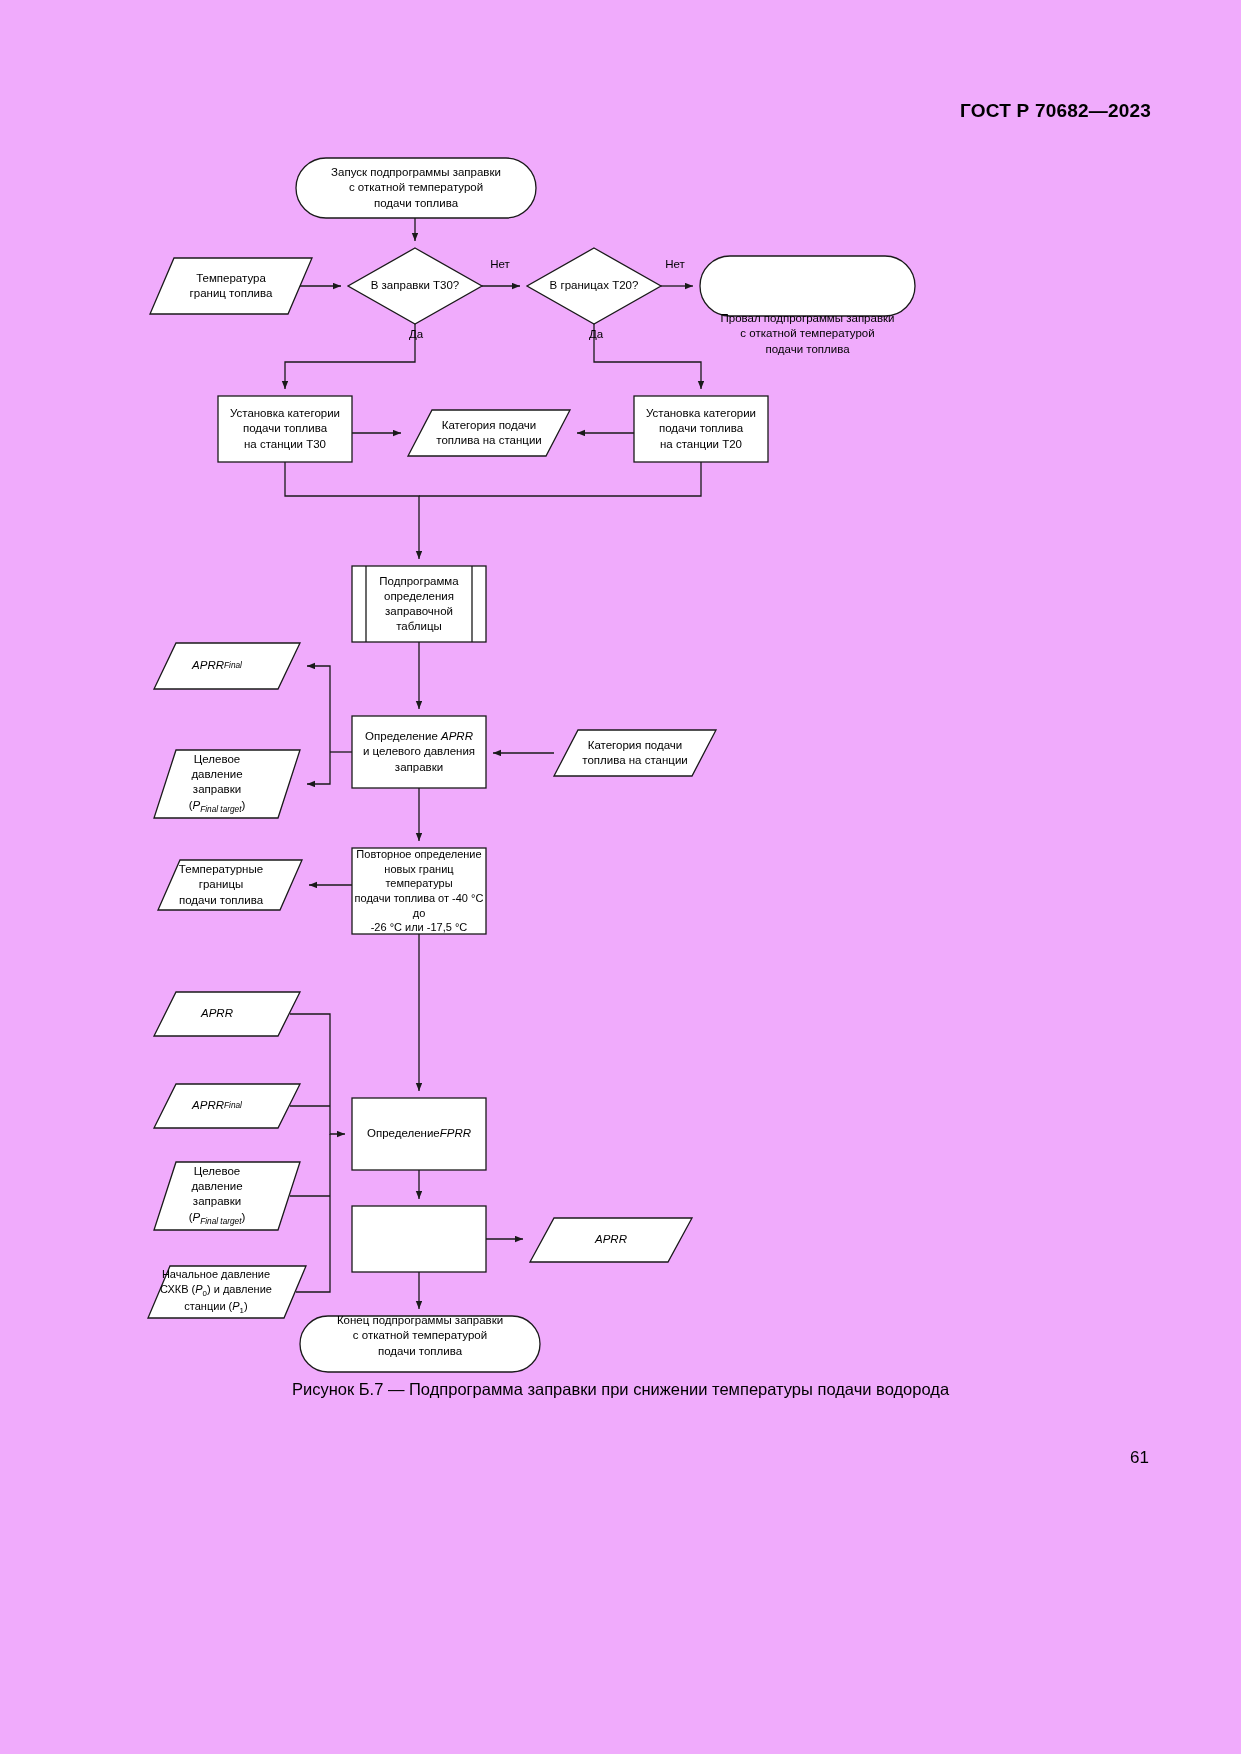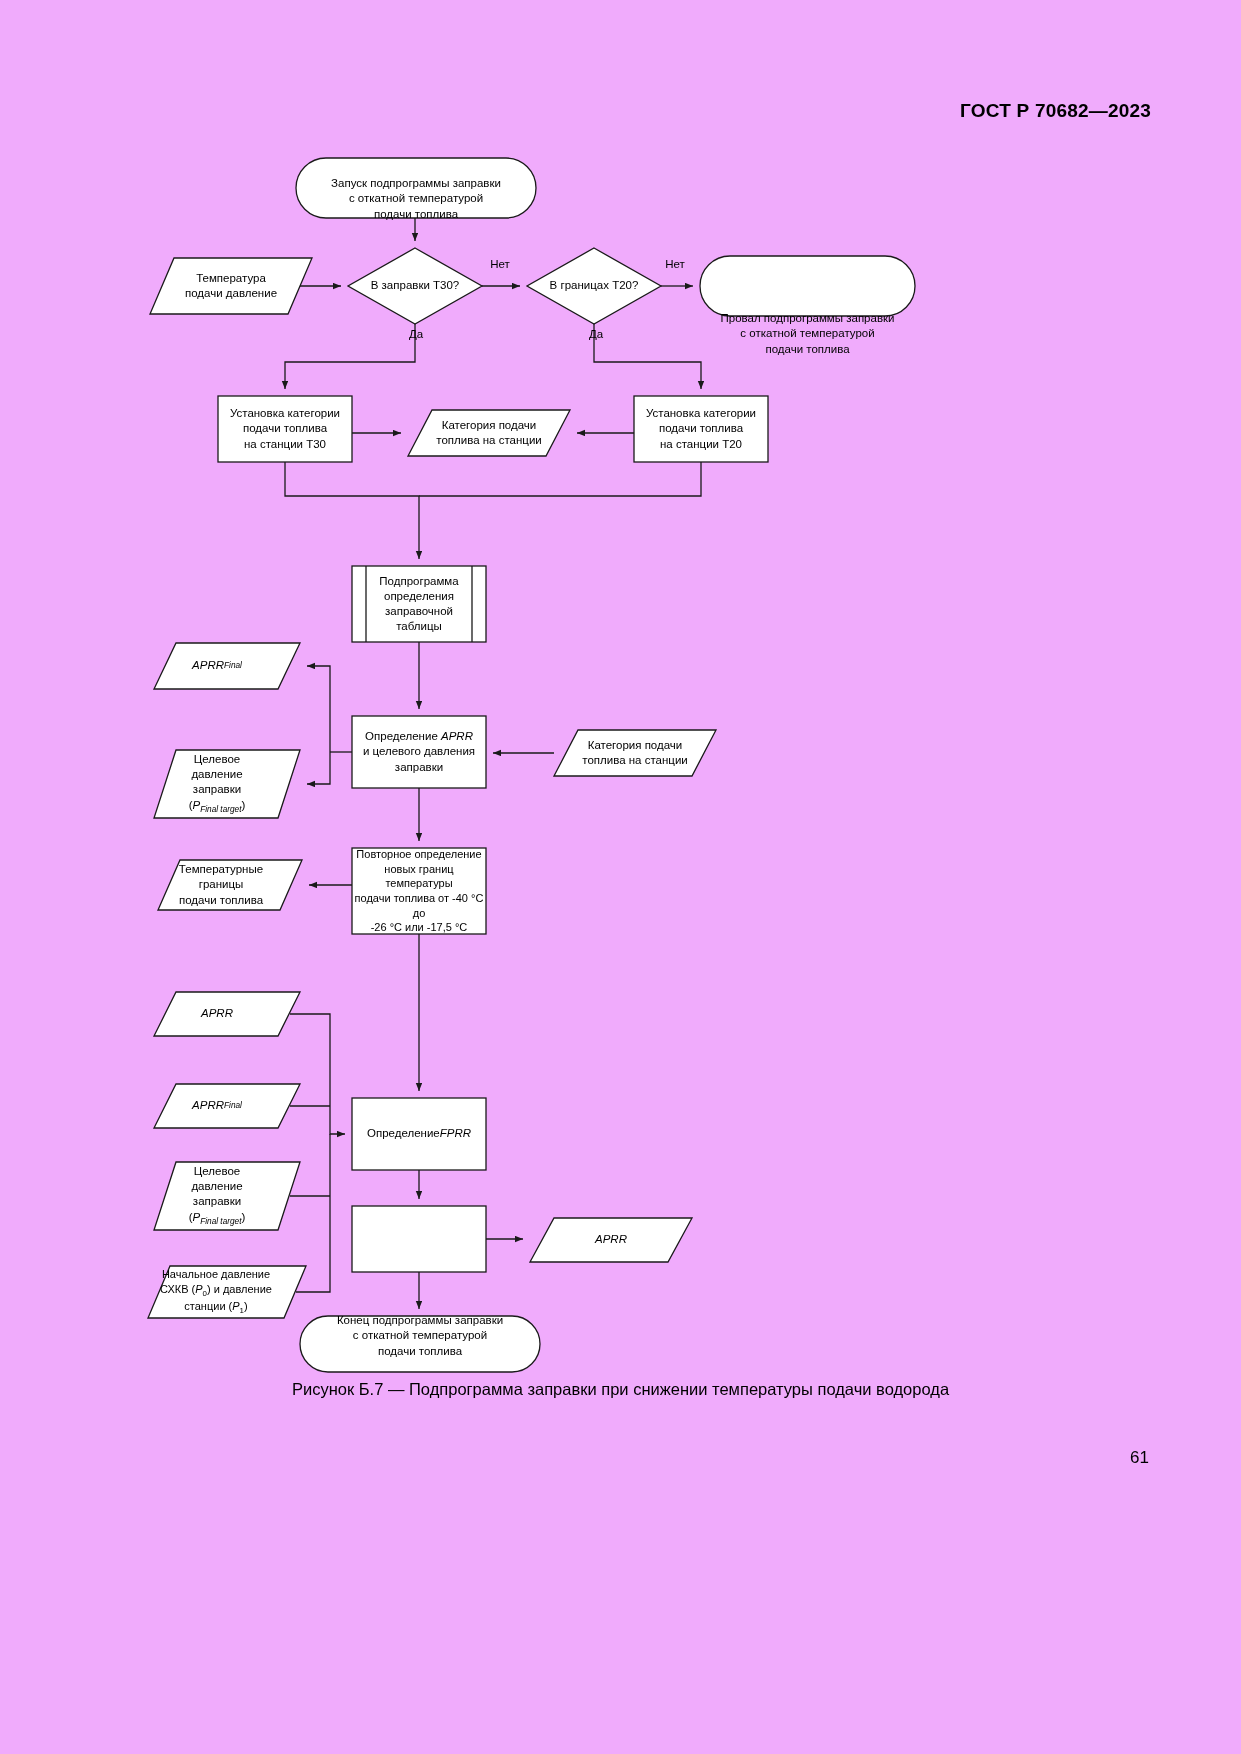--- a/index.html
+++ b/index.html
@@ -189,26 +189,26 @@
         <path d="M296,1292 L330,1292 L330,1134"></path>
 
         <line x1="419" y1="1170" x2="419" y2="1199" marker-end="url(#arr)"></line>
 
         <line x1="486" y1="1239" x2="523" y2="1239" marker-end="url(#arr)"></line>
 
         <line x1="419" y1="1272" x2="419" y2="1309" marker-end="url(#arr)"></line>
       </g>
     </svg>
 
-    <div class="node" style="left:296px; top:158px; width:240px; height:60px;margin-top:11px;">Запуск подпрограммы заправки
+    <div class="node" style="left:296px; top:158px; width:240px; height:60px;">Запуск подпрограммы заправки
 с откатной температурой
 подачи топлива</div>
 
     <div class="node" style="left:152px; top:258px; width:158px; height:56px;">Температура
-подачи давление</div>
+границ топлива</div>
 
     <div class="node" style="left:348px; top:266px; width:134px; height:40px;">В заправки Т30?</div>
 
     <div class="node" style="left:527px; top:266px; width:134px; height:40px;">В границах Т20?</div>
 
     <div class="node" style="left:700px; top:256px; width:215px; height:60px;margin-top:48px;">Провал подпрограммы заправки
 с откатной температурой
 подачи топлива</div>
 
     <div class="edge-label" style="left:470px; top:258px; width:60px;">Нет</div>

